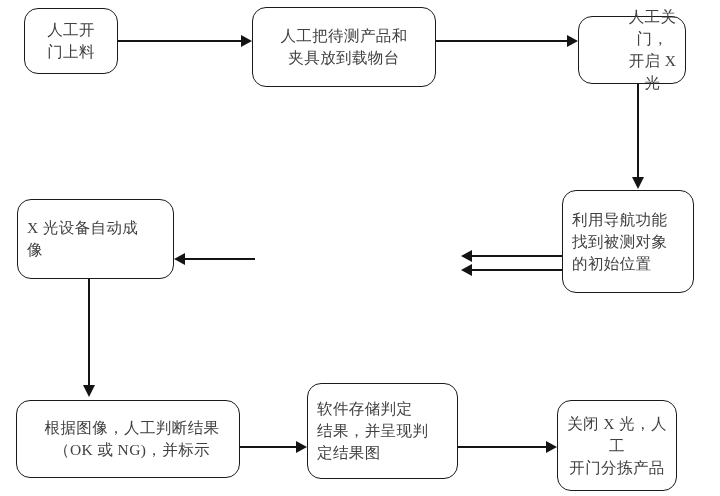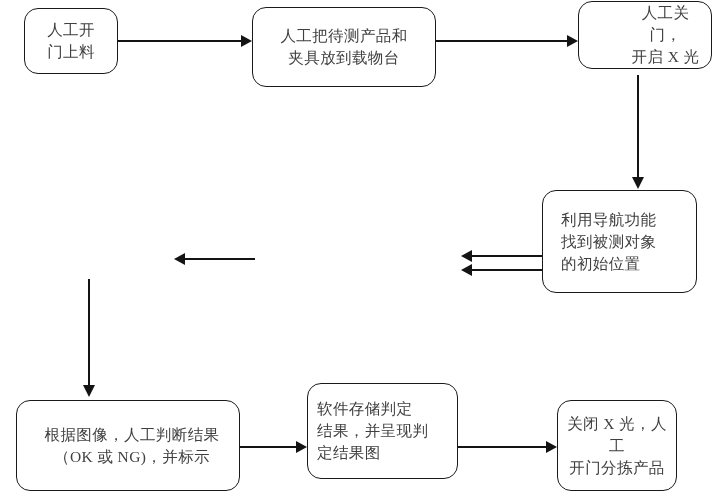--- a/index.html
+++ b/index.html
@@ -82,34 +82,38 @@
   <div class="node center" style="left:24px; top:8px; width:94px; height:66px;">
     <span class="txt">人工开
 门上料</span>
   </div>
 
   <div class="node center" style="left:252px; top:7px; width:184px; height:80px;">
     <span class="txt">人工把待测产品和
 夹具放到载物台</span>
   </div>
 
-  <div class="node center" style="left:578px; top:1px; width:134px; height:68px;padding-left:41px;">
+  <div class="node center" style="left:578px; top:16px; width:108px; height:68px;padding-left:41px;">
     <span class="txt">人工关门，
 开启 X 光</span>
   </div>
 
-  <div class="node left" style="left:542px; top:190px; width:155px; height:103px;padding-left:9px;">
+  <div class="node left" style="left:562px; top:190px; width:132px; height:103px;">
     <span class="txt">利用导航功能
 找到被测对象
 的初始位置</span>
   </div>
 
 
+  <div class="node left" style="left:17px; top:199px; width:157px; height:80px;">
+    <span class="txt">X 光设备自动成
+像</span>
+  </div>
 
-  <div class="node center" style="left:16px; top:400px; width:224px; height:91px;padding-left:8px;">
+  <div class="node center" style="left:16px; top:400px; width:224px; height:78px;padding-left:8px;">
     <span class="txt">根据图像，人工判断结果
 （OK 或 NG)，并标示</span>
   </div>
 
   <div class="node left" style="left:307px; top:383px; width:151px; height:96px;">
     <span class="txt">软件存储判定
 结果，并呈现判
 定结果图</span>
   </div>
 

